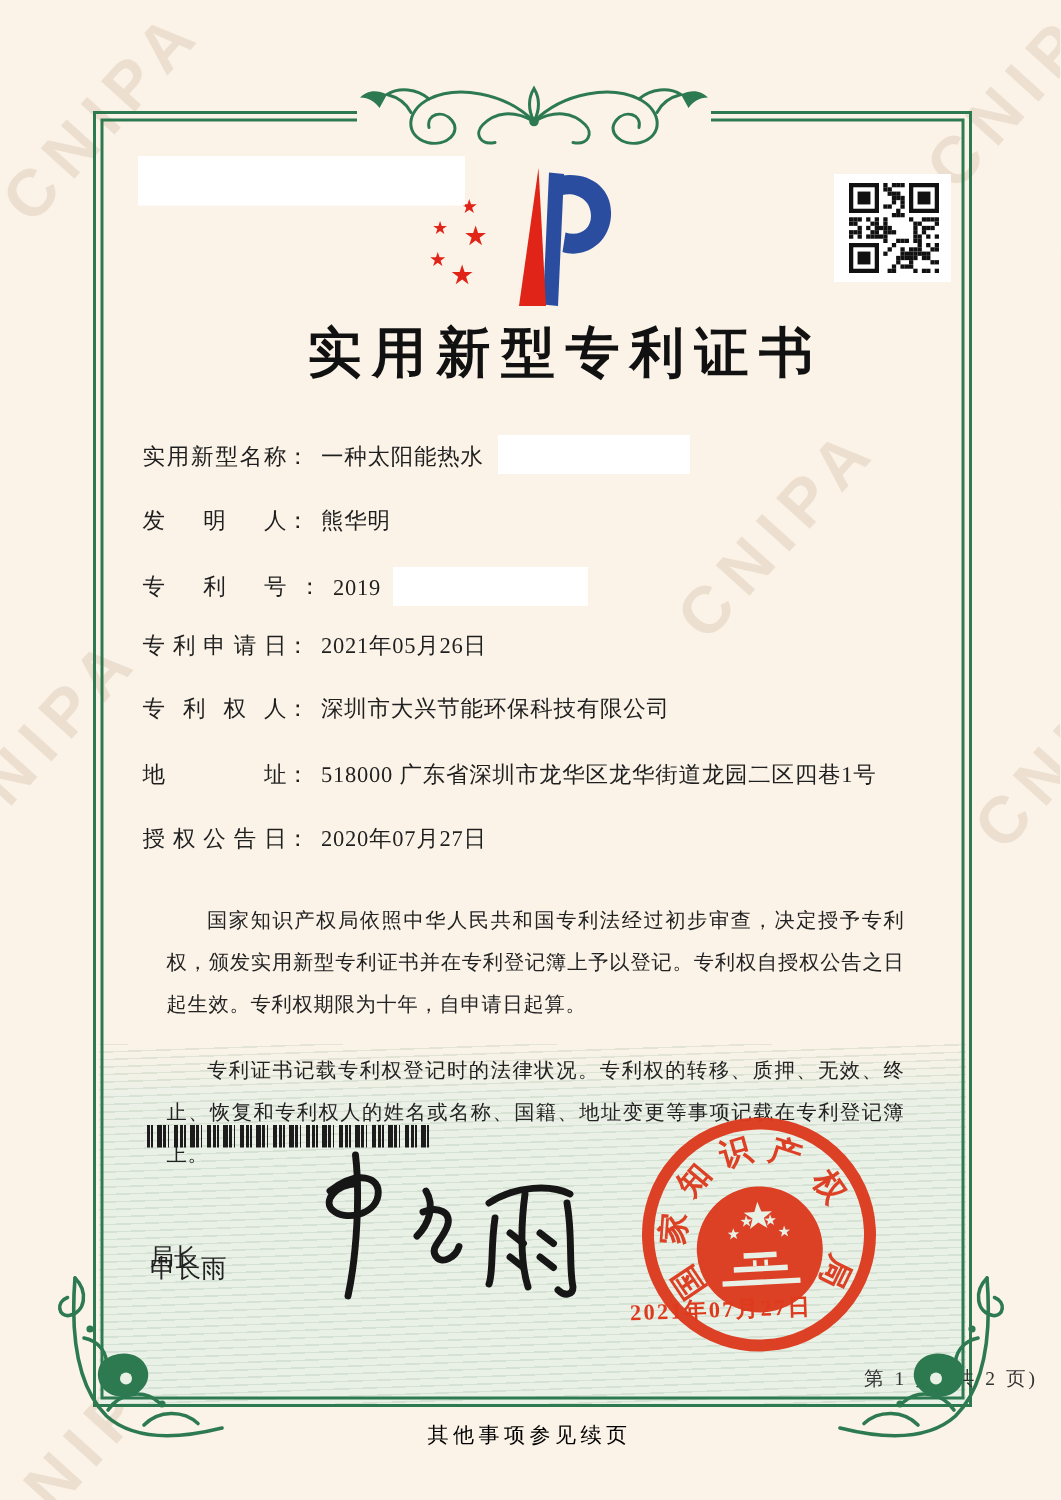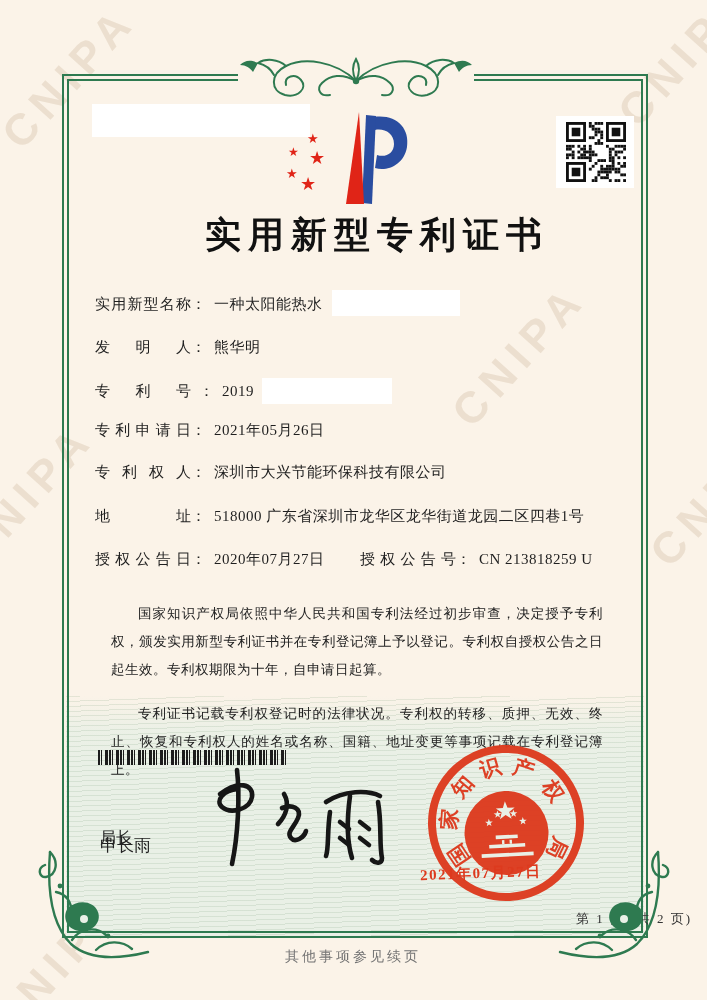--- a/index.html
+++ b/index.html
@@ -55,21 +55,21 @@
   
   .barcode{position:absolute;left:98px;top:750px;width:188px;height:15px;z-index:4;
     background:repeating-linear-gradient(90deg,#1c1c1c 0 2px,rgba(0,0,0,0) 2px 3px,#1c1c1c 3px 4px,rgba(0,0,0,0) 4px 7px,#1c1c1c 7px 10px,rgba(0,0,0,0) 10px 11px);}
   .director-title{position:absolute;left:100px;top:804px;z-index:4;font-family:"Liberation Sans",sans-serif;font-size:16px;color:#222;margin-top:24px;}
   .director-name{position:absolute;left:100px;top:834px;z-index:4;font-family:"Liberation Sans",sans-serif;font-size:17px;color:#222;}
   .signature{position:absolute;left:192px;top:766px;width:200px;height:105px;z-index:4;}
   .seal{position:absolute;left:406px;top:723px;width:200px;height:200px;z-index:5;transform:rotate(-3deg);opacity:.96;}
   .seal-date{position:absolute;left:420px;top:863px;width:180px;z-index:5;color:var(--seal-red);
              font-size:15px;letter-spacing:1.5px;transform:rotate(-2deg);font-weight:bold;}
   .page-info{position:absolute;left:62px;top:910px;width:582px;text-align:right;z-index:4;font-size:13px;color:#333;letter-spacing:2px;padding-left:48px;}
-  .continuation{position:absolute;left:62px;top:948px;width:582px;text-align:center;z-index:3;font-size:14px;color:#737373;letter-spacing:3px;}
+  .continuation{position:absolute;left:62px;top:948px;width:582px;text-align:center;z-index:3;font-size:14px;color:#000000;letter-spacing:3px;}
 </style>
 </head>
 <body>
 
 <div class="page">
 
   <span class="wm" style="left:-18px;top:52px;">CNIPA</span>
   <span class="wm" style="left:598px;top:30px;">CNIPA</span>
   <span class="wm" style="left:432px;top:330px;">CNIPA</span>
   <span class="wm" style="left:-60px;top:470px;">CNIPA</span>
@@ -286,23 +286,20 @@
   <div class="field-row" style="top:463px;">
     <span class="field-label">专利权人</span><span class="field-colon">：</span><span class="field-value">深圳市大兴节能环保科技有限公司</span>
   </div>
   <div class="field-row" style="top:507px;">
     <span class="field-label">地址</span><span class="field-colon">：</span><span class="field-value">518000  广东省深圳市龙华区龙华街道龙园二区四巷1号</span>
   </div>
   <div class="field-row" style="top:550px;">
     <span>
       <span class="field-label">授权公告日</span><span class="field-colon">：</span><span class="field-value">2020年07月27日</span>
     </span>
-    <span class="pair2">
-      <span class="field-label">授权公告号</span><span class="field-colon">：</span><span class="field-value">CN 213818259 U</span>
-    </span>
   </div>
 
   <div class="body-text">
     <p>国家知识产权局依照中华人民共和国专利法经过初步审查，决定授予专利权，颁发实用新型专利证书并在专利登记簿上予以登记。专利权自授权公告之日起生效。专利权期限为十年，自申请日起算。</p>
     <p>专利证书记载专利权登记时的法律状况。专利权的转移、质押、无效、终止、恢复和专利权人的姓名或名称、国籍、地址变更等事项记载在专利登记簿上。</p>
   </div>
 
   <div class="barcode"></div>
   <div class="director-title">局长</div>
   <div class="director-name">申长雨</div>

